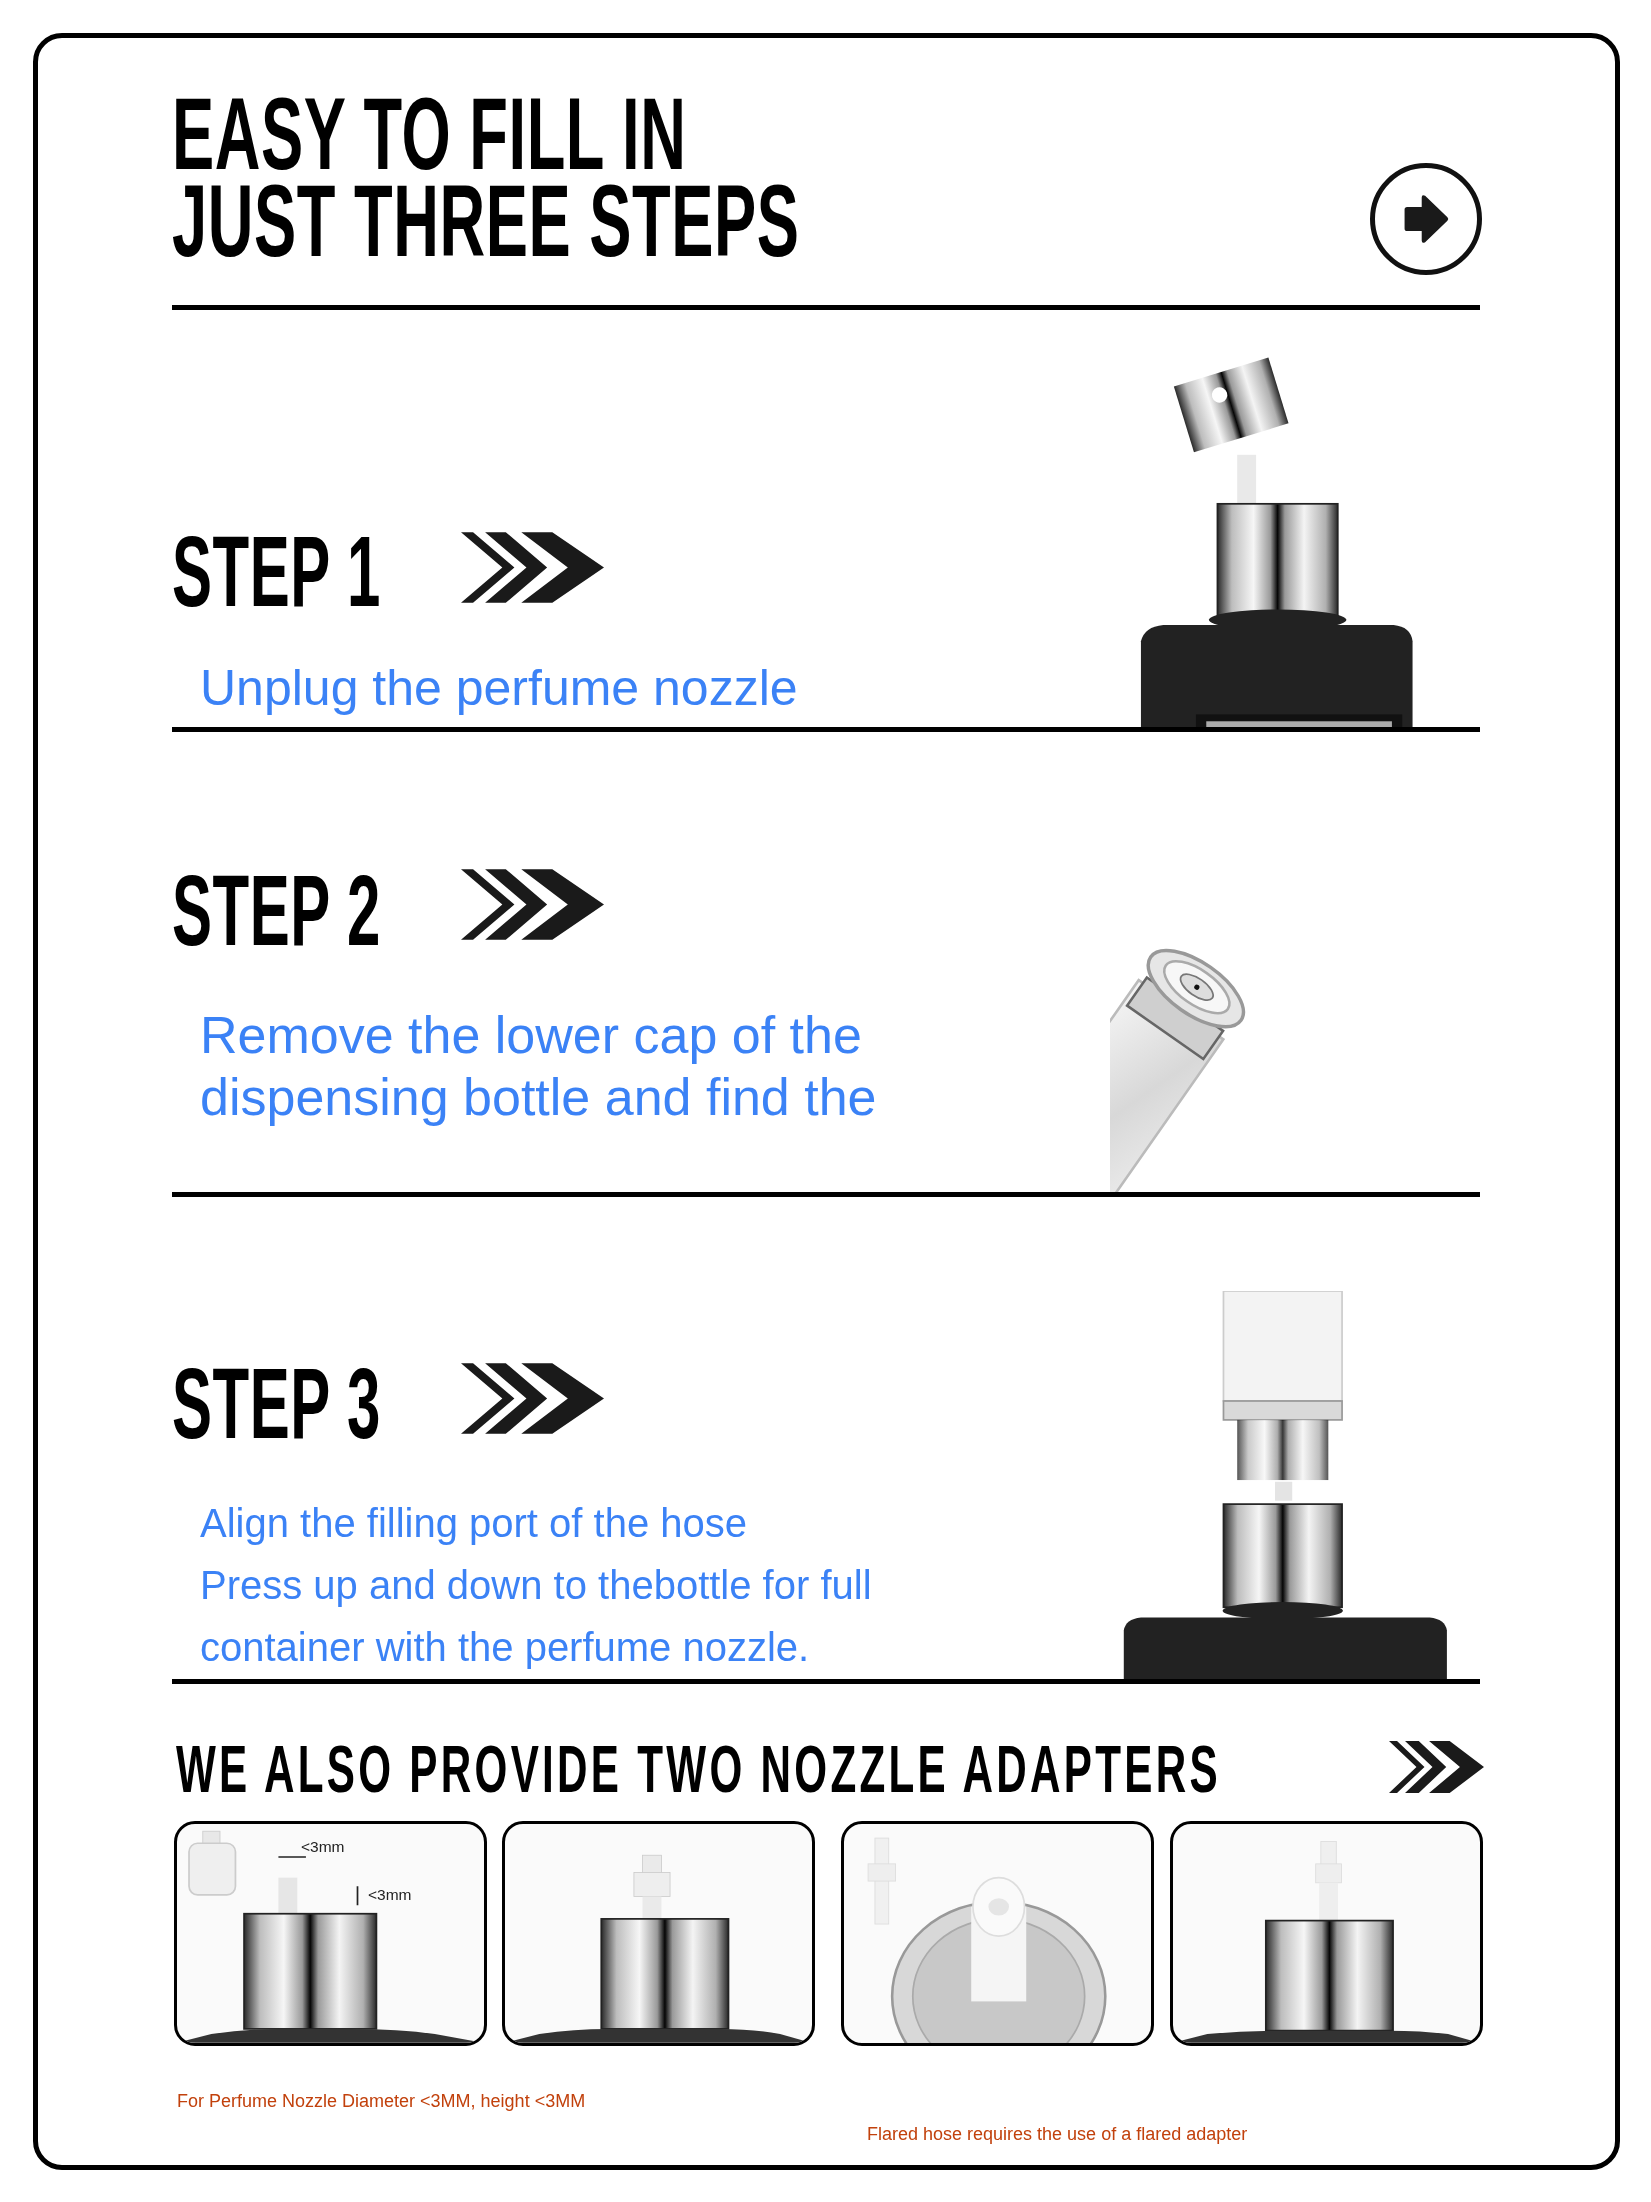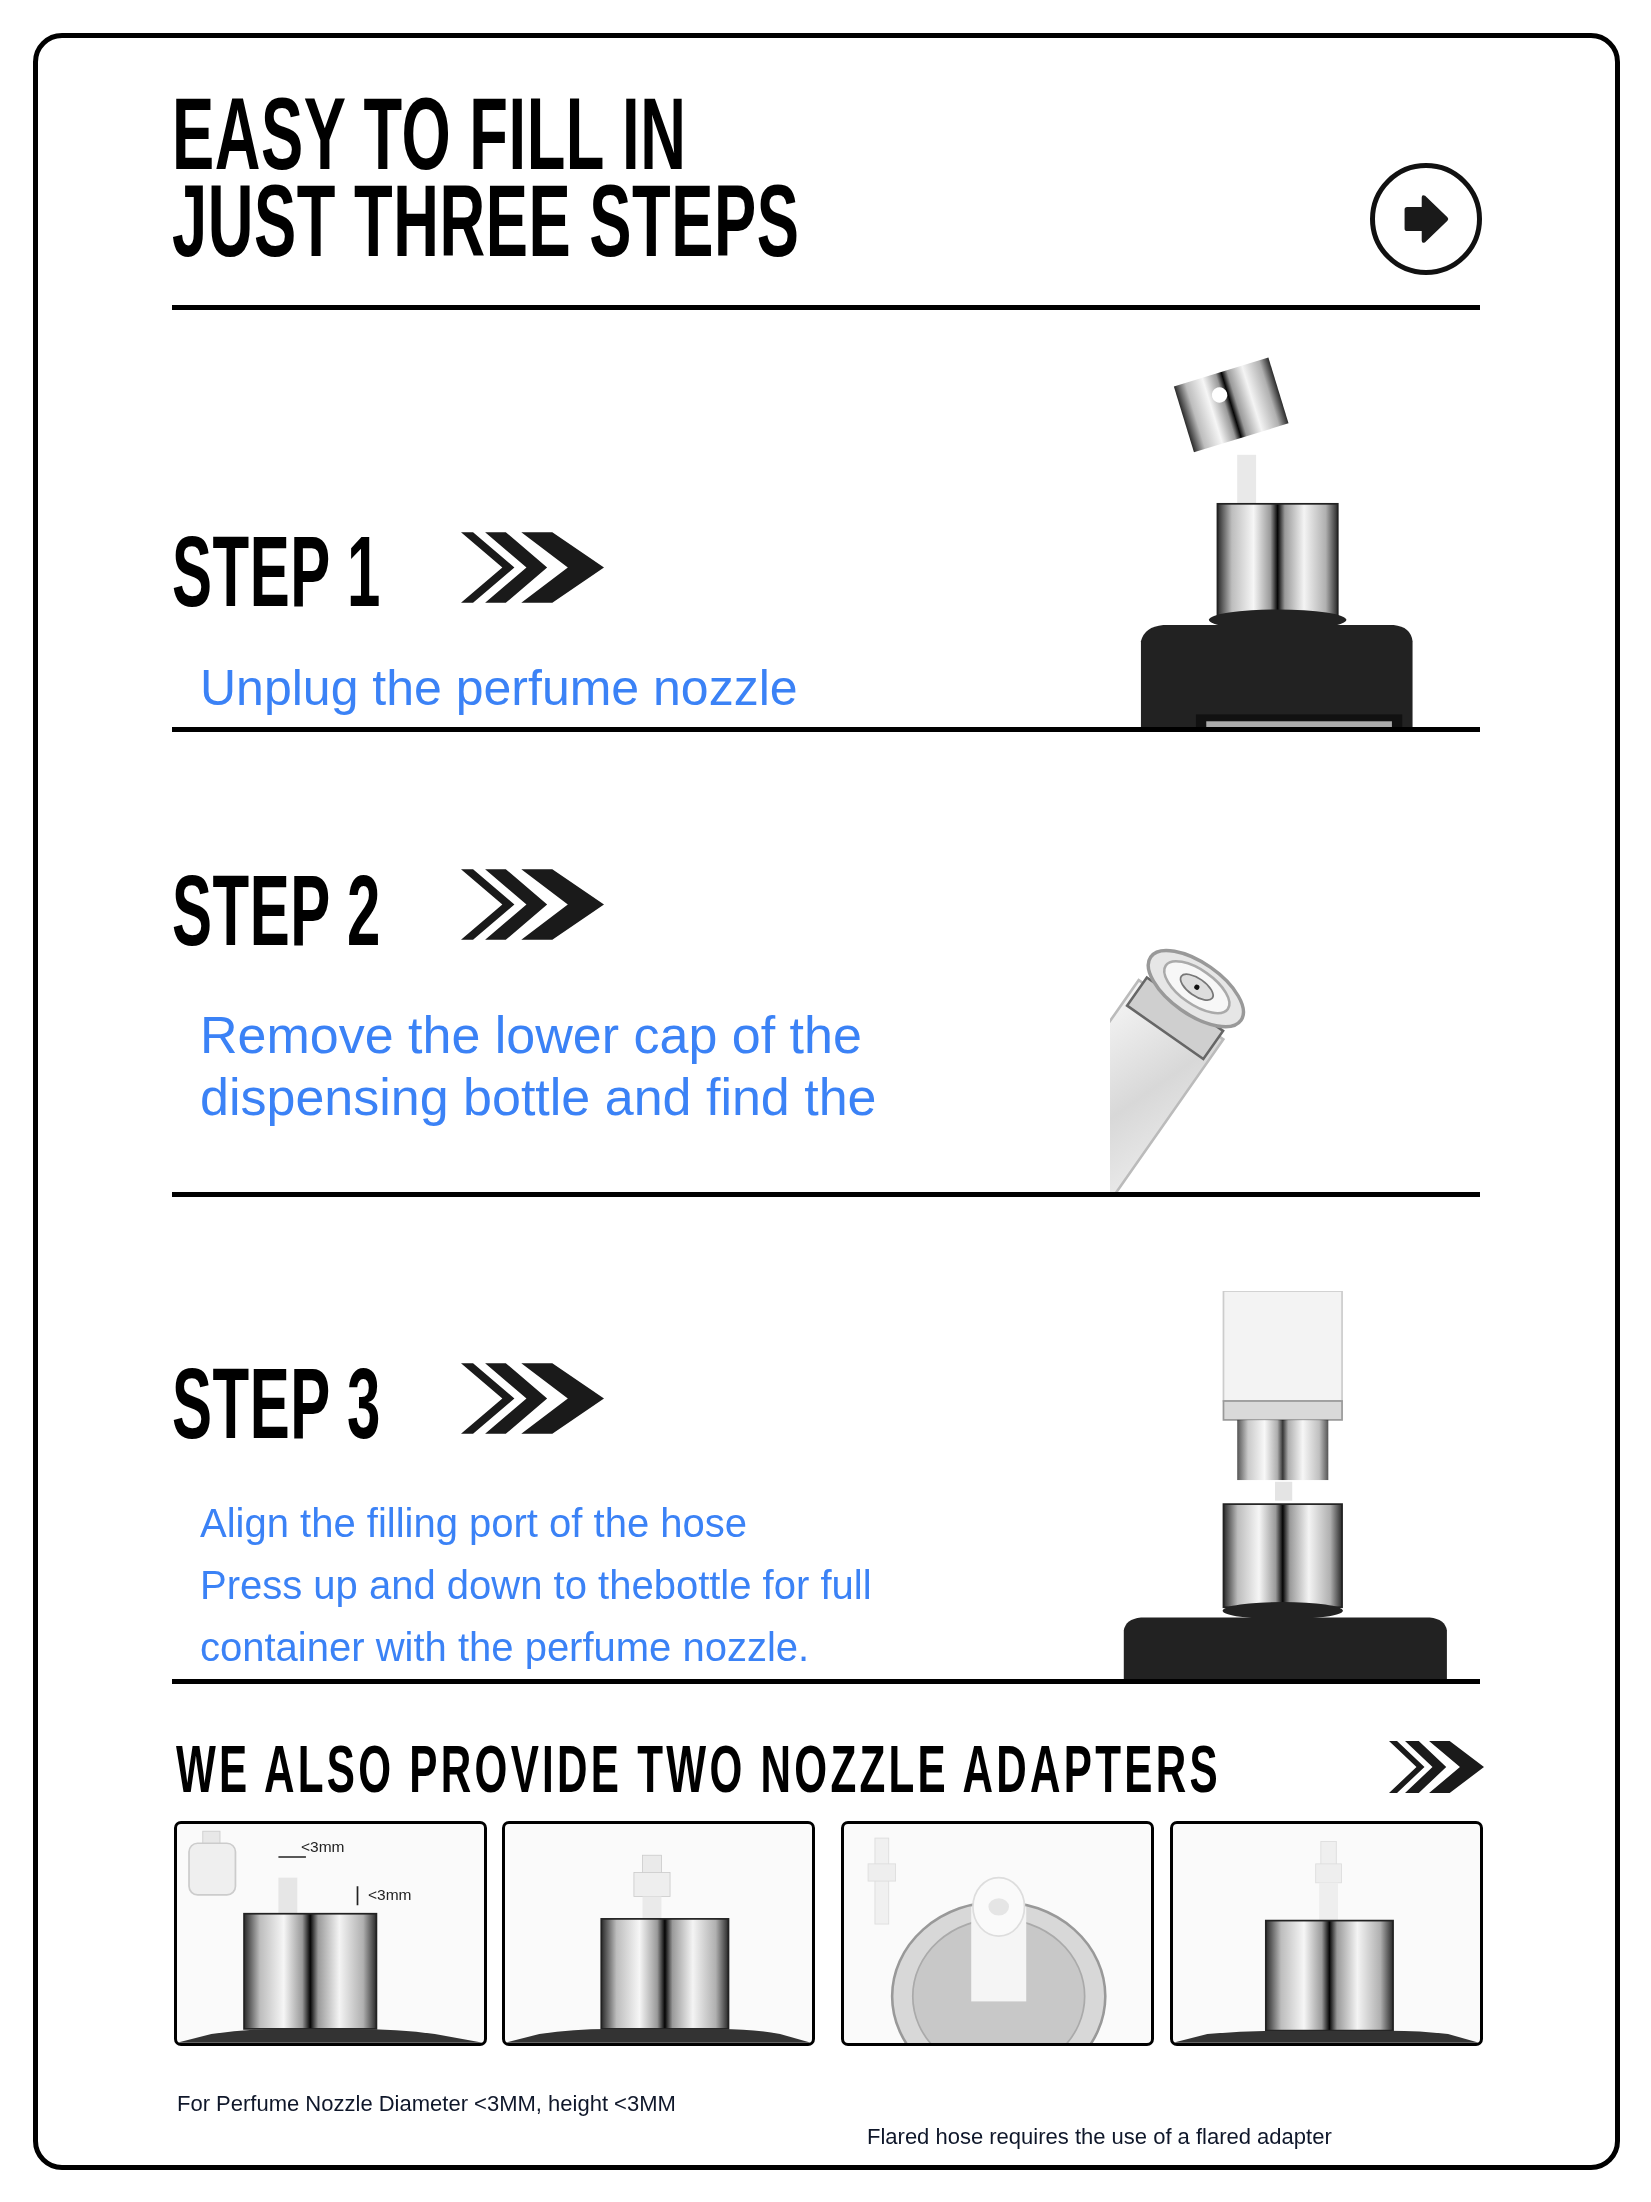--- a/index.html
+++ b/index.html
@@ -7,22 +7,22 @@
   .frame { position:absolute; left:33px; top:33px; width:1587px; height:2137px; box-sizing:border-box; border:5.2px solid #000; border-radius:29px; }
   .cond { position:absolute; font-family:"Liberation Sans", sans-serif; font-weight:700; white-space:nowrap; transform-origin:0 0; letter-spacing:0.9px; }
   .title { left:172px; font-size:102px; line-height:1; transform:scaleX(0.62); }
   .rule { position:absolute; left:172px; width:1308px; height:5.2px; background:#000; }
   .step-h { left:172px; font-size:100px; line-height:1; transform:scaleX(0.6); }
   .body { position:absolute; left:172px; font-family:"Liberation Sans", sans-serif; color:#3b82f6; white-space:nowrap;margin-left:28px; }
   .chev { position:absolute; }
   .circle-btn { position:absolute; left:1370px; top:163px; width:112px; height:112px; box-sizing:border-box; border:5.2px solid #111; border-radius:50%; cursor:pointer; }
   .circle-btn svg { position:absolute; left:20.6px; top:20.6px; }
   .art { position:absolute; }
-  .card { position:absolute; top:1821px; width:313px; height:225px; box-sizing:border-box; border:3.4px solid #000; border-radius:7px; overflow:hidden; background:#fafafa; }
-  .caption { position:absolute; top:2091px; font-size:22px; color:#0f172a; white-space:nowrap; font-family:"Liberation Sans", sans-serif; }
+  .card { position:absolute; top:1821px; width:313px; height:225px; box-sizing:border-box; border:3.4px solid #000; border-radius:21px; overflow:hidden; background:#fafafa; }
+  .caption { position:absolute; top:2091px; font-size:18px; color:#c2410c; white-space:nowrap; font-family:"Liberation Sans", sans-serif; }
   .mm { position:absolute; font-size:15.5px; color:#222; font-family:"Liberation Sans", sans-serif; }
 </style>
 </head>
 <body>
 
 <div class="frame"></div>
 
 <div class="cond title" style="top:83px;">EASY TO FILL IN</div>
 <div class="cond title" style="top:170px;">JUST THREE STEPS</div>
 <div class="circle-btn">

